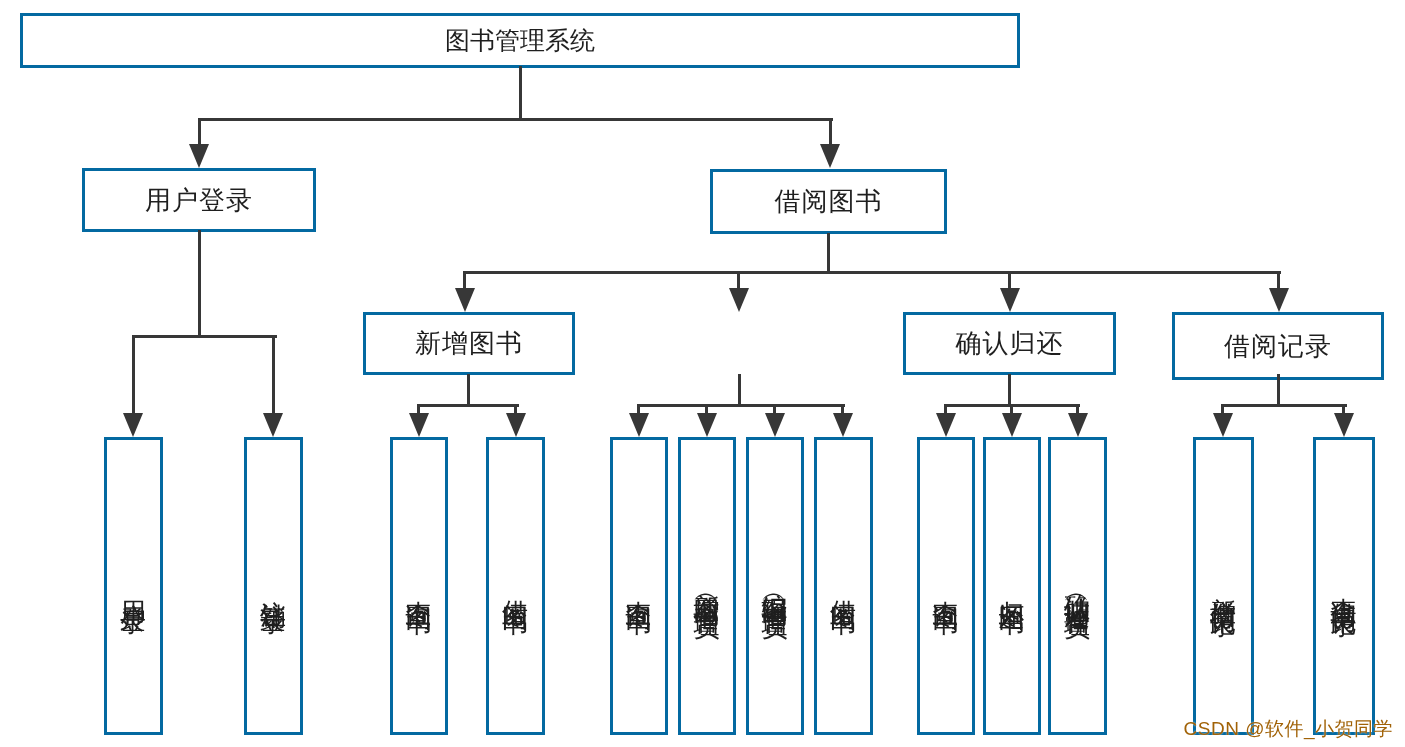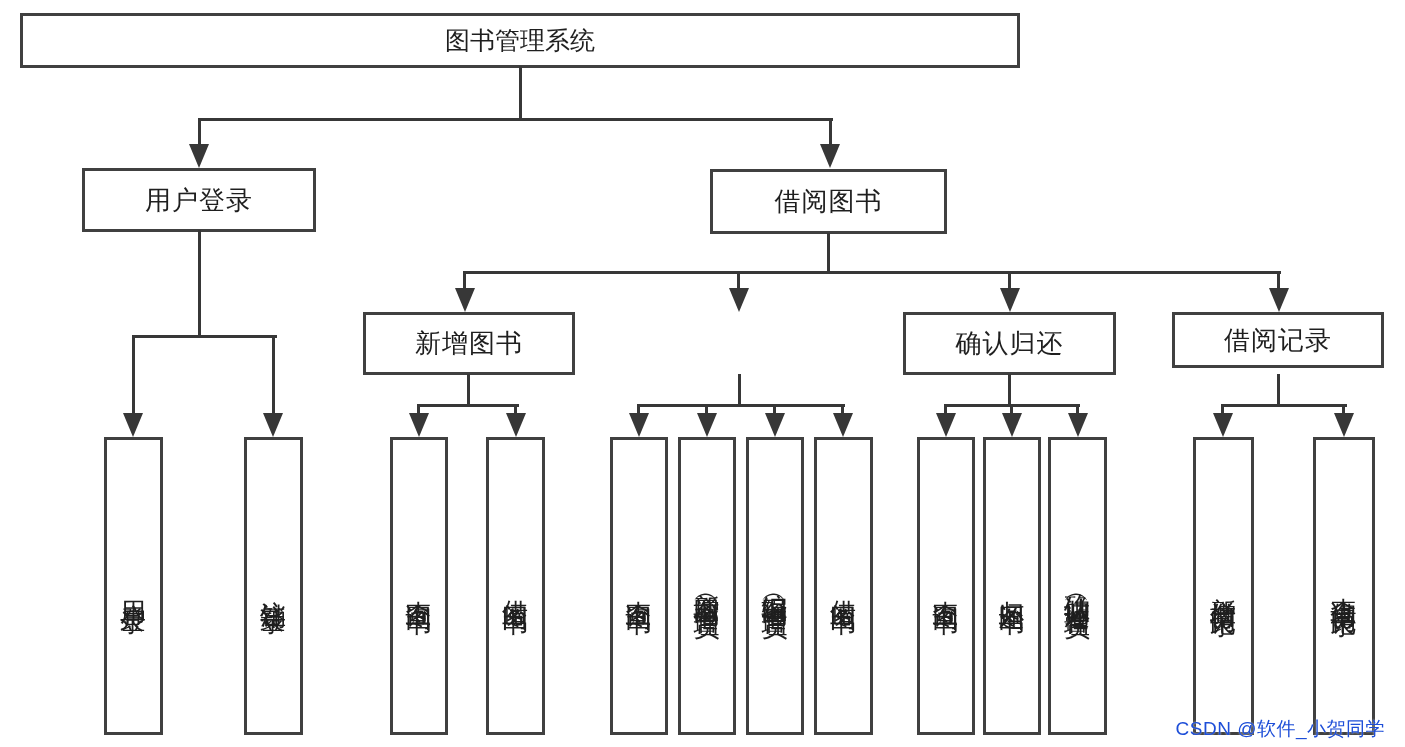--- a/index.html
+++ b/index.html
@@ -1,37 +1,37 @@
 <!DOCTYPE html>
 <html><head>
 <meta charset="utf-8">
 <style>
   html,body{margin:0;padding:0;background:#fff;}
   .canvas{
     position:relative;width:1405px;height:747px;background:#ffffff;overflow:hidden;
     font-family:"Liberation Sans","DejaVu Sans",sans-serif;color:#1f1f1f;
   }
   .box{
-    position:absolute;box-sizing:border-box;border:3px solid #404040;background:#fff;
+    position:absolute;box-sizing:border-box;border:3px solid #0369a1;background:#fff;
     display:flex;align-items:center;justify-content:center;
   }
   .hbox{font-size:26px;letter-spacing:1px;}
   .titlebox{font-size:25px;}
   .vbox span{
     writing-mode:vertical-rl;text-orientation:mixed;
     font-size:26px;letter-spacing:3px;line-height:1;white-space:nowrap;
   }
   .vl{position:absolute;width:3px;background:#373737;}
   .hl{position:absolute;height:3px;background:#373737;}
   .ah{position:absolute;width:0;height:0;
       border-left:10px solid transparent;border-right:10px solid transparent;
       border-top:24px solid #373737;}
   .watermark{
-    position:absolute;top:716px;right:20px;font-size:19px;letter-spacing:.5px;
-    color:#1d4ed8;text-shadow:0 0 2px rgba(255,255,255,.8);white-space:nowrap;
+    position:absolute;top:716px;right:12px;font-size:19px;letter-spacing:.5px;
+    color:#a16207;text-shadow:0 0 2px rgba(255,255,255,.8);white-space:nowrap;
   }
 </style>
 </head>
 <body>
 
 <div class="canvas">
 
   <div class="box titlebox" style="left:20px;top:13px;width:1000px;height:55px">
     <span>图书管理系统</span>
   </div>
@@ -42,21 +42,21 @@
   <div class="box hbox" style="left:710px;top:169px;width:237px;height:65px">
     <span>借阅图书</span>
   </div>
 
   <div class="box hbox" style="left:363px;top:312px;width:212px;height:63px">
     <span>新增图书</span>
   </div>
   <div class="box hbox" style="left:903px;top:312px;width:213px;height:63px">
     <span>确认归还</span>
   </div>
-  <div class="box hbox" style="left:1172px;top:312px;width:212px;height:56px">
+  <div class="box hbox" style="left:1172px;top:312px;width:212px;height:68px">
     <span>借阅记录</span>
   </div>
 
   <div class="box vbox" style="left:104px;top:437px;width:59px;height:298px">
     <span>用户登录</span>
   </div>
   <div class="box vbox" style="left:244px;top:437px;width:59px;height:298px">
     <span>注销登录</span>
   </div>
 

